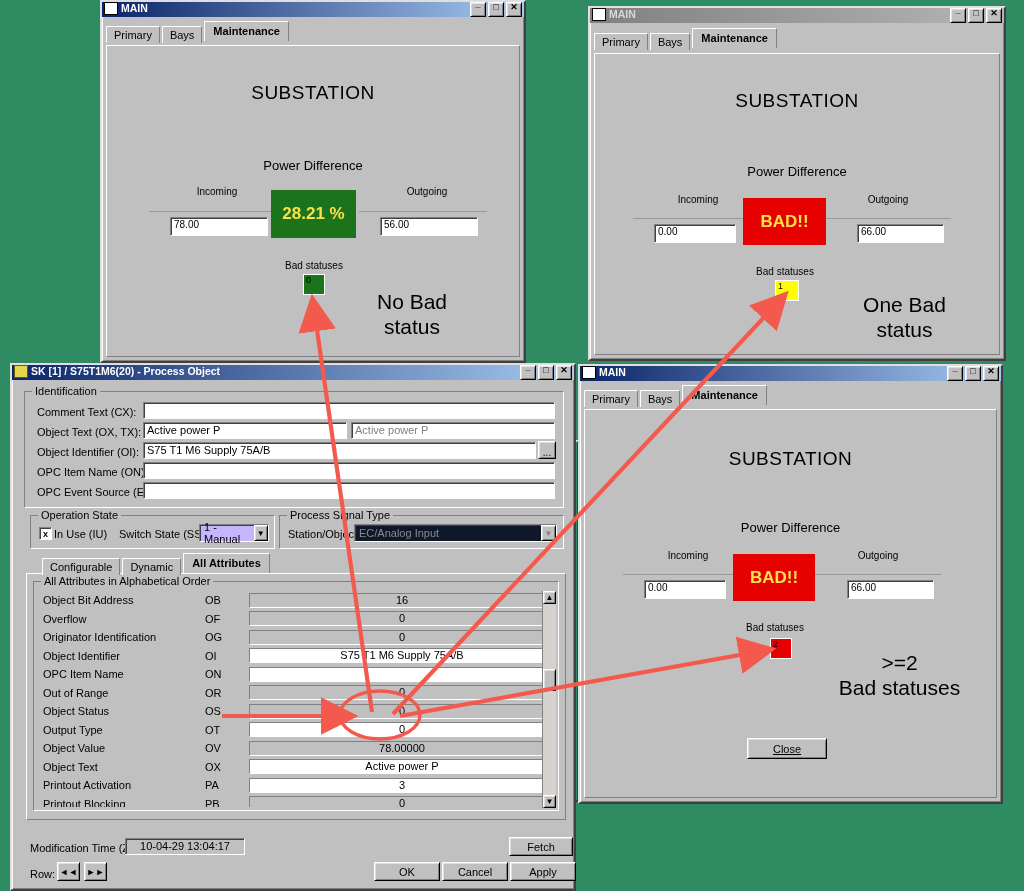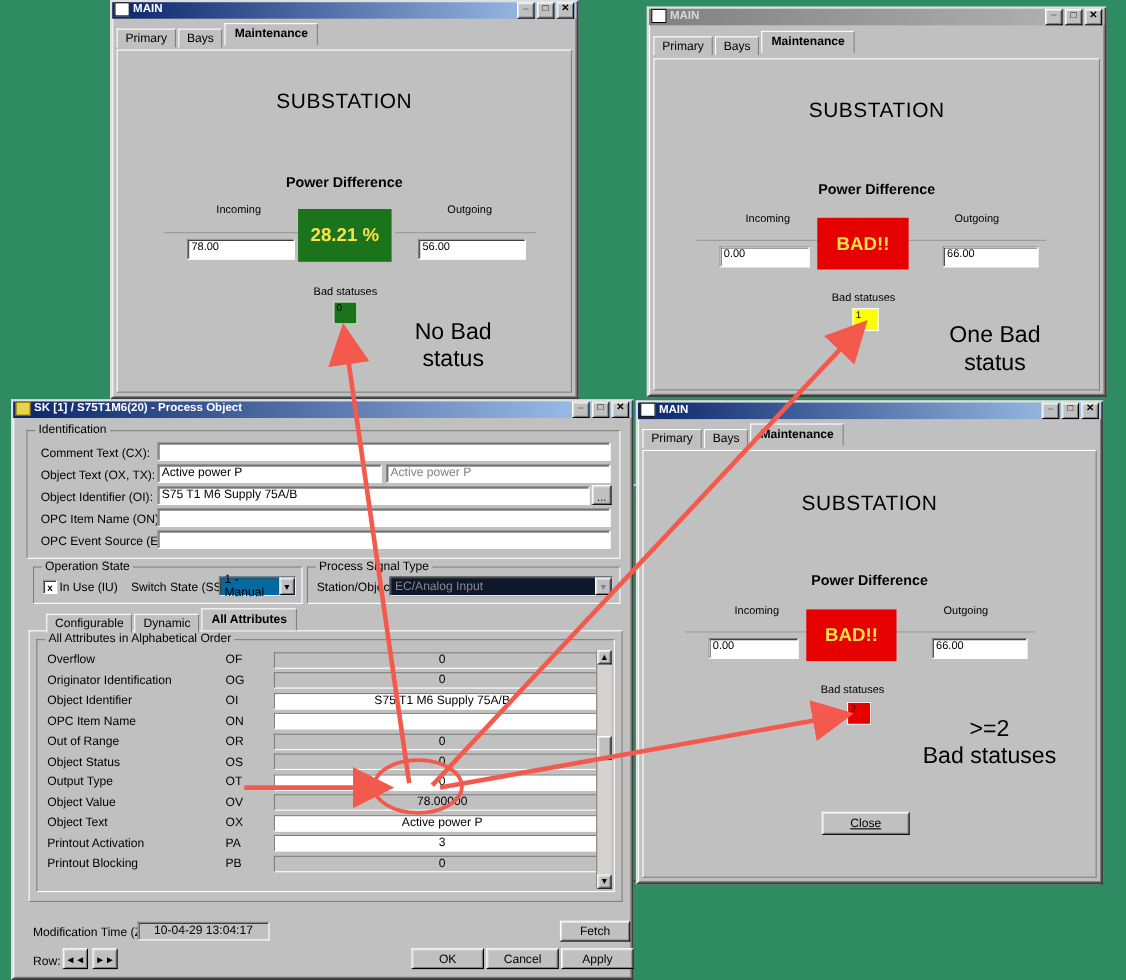--- a/index.html
+++ b/index.html
@@ -55,21 +55,21 @@
     border:1px solid;border-color:#ffffff #808080 #c0c0c0 #ffffff;
     border-bottom:none;font-size:11px;color:#000;line-height:12px;
     position:relative;top:2px;
   }
   .tab.sel{font-weight:bold;padding:3px 8px 4px 8px;top:0;z-index:3;background:#c0c0c0;}
   .tabpage{
     border:1px solid;border-color:#ffffff #808080 #808080 #ffffff;
     background:#c0c0c0;position:relative;
   }
   .subst{font-size:19px;letter-spacing:.5px;text-align:center;}
-  .powerdiff{font-size:13px;font-weight:bold;text-align:center;}
+  .powerdiff{font-size:13px;font-weight:normal;text-align:center;}
   .lbl-small{font-size:10px;text-align:center;}
   .vfield{
     background:#fff;border:1px solid;
     border-color:#808080 #ffffff #ffffff #808080;
     box-shadow: inset 1px 1px 0 #404040;
     font-size:10px;padding:1px 3px;box-sizing:border-box;
   }
   .hline{height:1px;background:#9a9a9a;}
   .indicator{
     display:flex;align-items:center;justify-content:center;
@@ -102,21 +102,21 @@
   .tfield.dim{color:#808080;background:#fff;}
   .tfield.gray{background:#c0c0c0;color:#808080;}
   .btn{
     background:#c0c0c0;box-sizing:border-box;position:absolute;
     border:1px solid;border-color:#ffffff #000000 #000000 #ffffff;
     box-shadow: inset 1px 1px 0 #dfdfdf, inset -1px -1px 0 #808080;
     font-size:11px;display:flex;align-items:center;justify-content:center;
     font-family:"Liberation Sans",sans-serif;
   }
   .combo{
-    position:absolute;background:#0369a1;box-sizing:border-box;
+    position:absolute;background:#c4b5fd;box-sizing:border-box;
     border:1px solid;border-color:#808080 #ffffff #ffffff #808080;
     box-shadow: inset 1px 1px 0 #404040;
     font-size:11px;display:flex;align-items:center;padding-left:4px;
   }
   .combo .arrow{
     margin-left:auto;width:15px;height:100%;background:#c0c0c0;
     border:1px solid;border-color:#ffffff #000000 #000000 #ffffff;
     box-shadow: inset 1px 1px 0 #dfdfdf, inset -1px -1px 0 #808080;
     display:flex;align-items:center;justify-content:center;font-size:8px;box-sizing:border-box;
   }
@@ -374,20 +374,25 @@
     <div class="tab sel">All Attributes</div>
   </div>
 
   <div class="tabpage" style="position:absolute;left:14px;top:208px;width:538px;height:245px;">
     <div class="group" style="left:6px;top:7px;width:526px;height:230px;">
       <span class="glabel">All Attributes in Alphabetical Order</span>
 
       <div style="position:absolute;left:3px;top:9px;width:518px;height:216px;overflow:hidden;">
 
         <div class="attrow">
+          <span class="an">Object Bit Address</span>
+          <span class="ac">OB</span>
+          <span class="av gray">16</span>
+        </div>
+        <div class="attrow">
           <span class="an">Overflow</span>
           <span class="ac">OF</span>
           <span class="av gray">0</span>
         </div>
         <div class="attrow">
           <span class="an">Originator Identification</span>
           <span class="ac">OG</span>
           <span class="av gray">0</span>
         </div>
         <div class="attrow">

